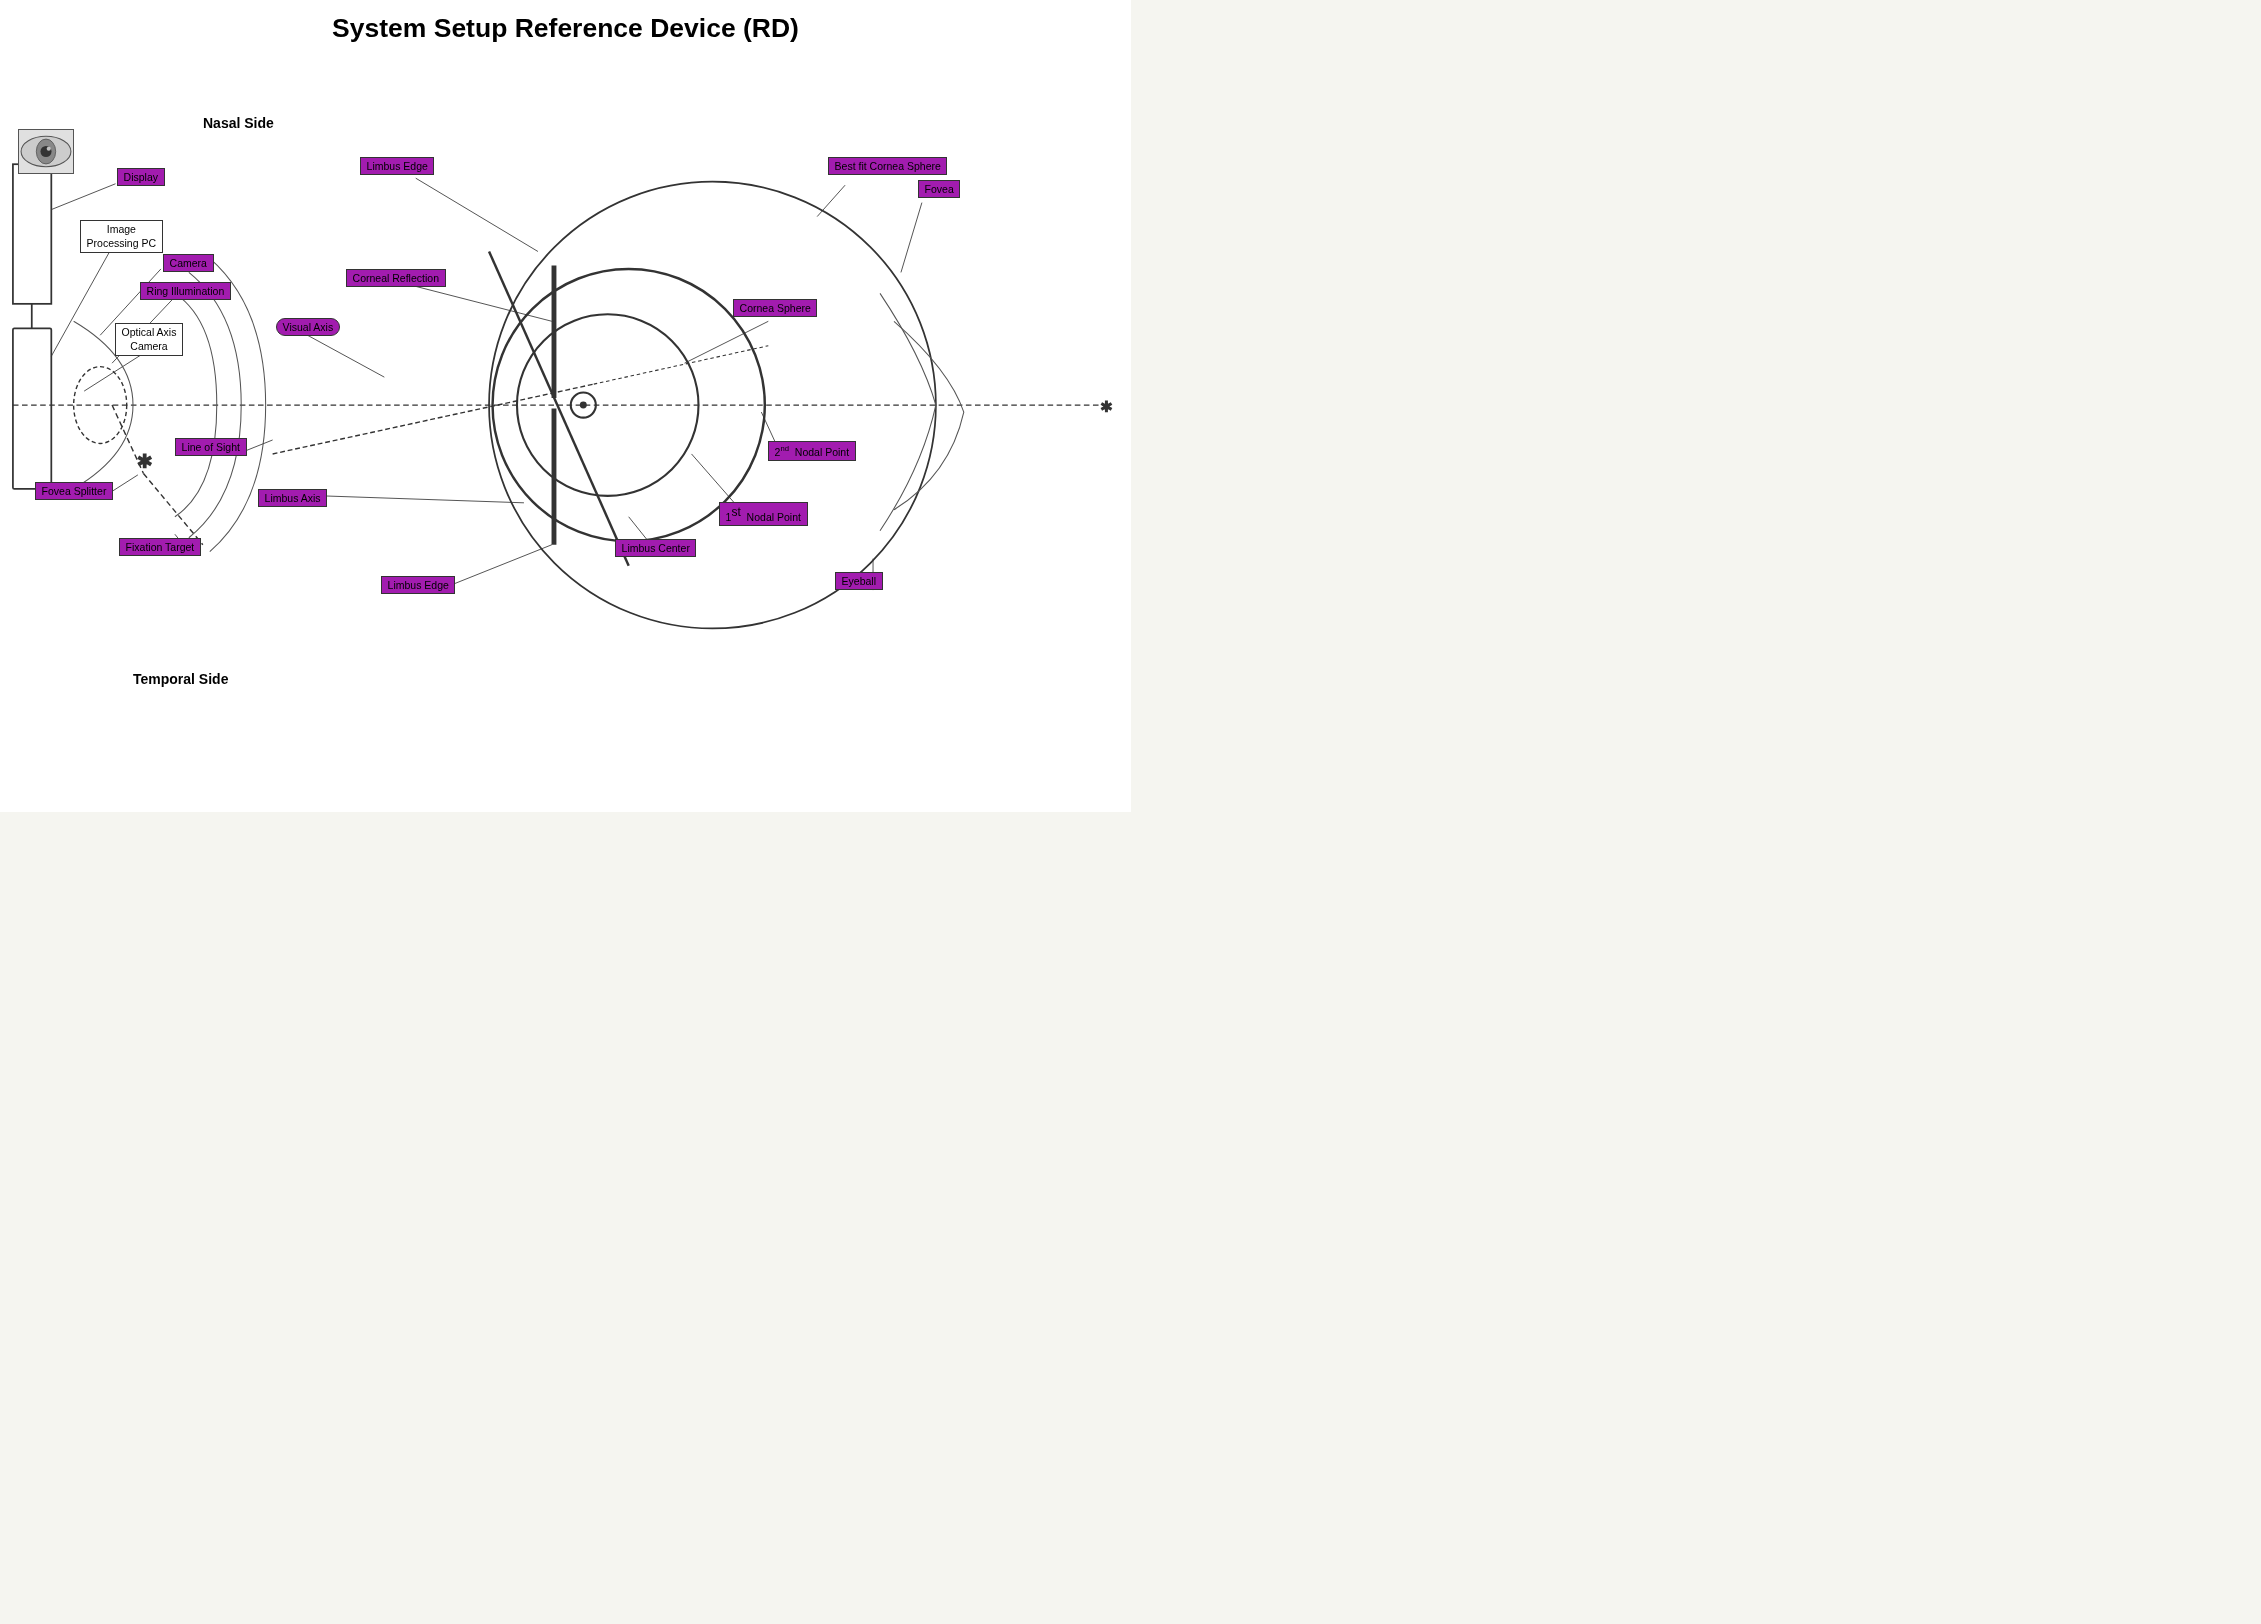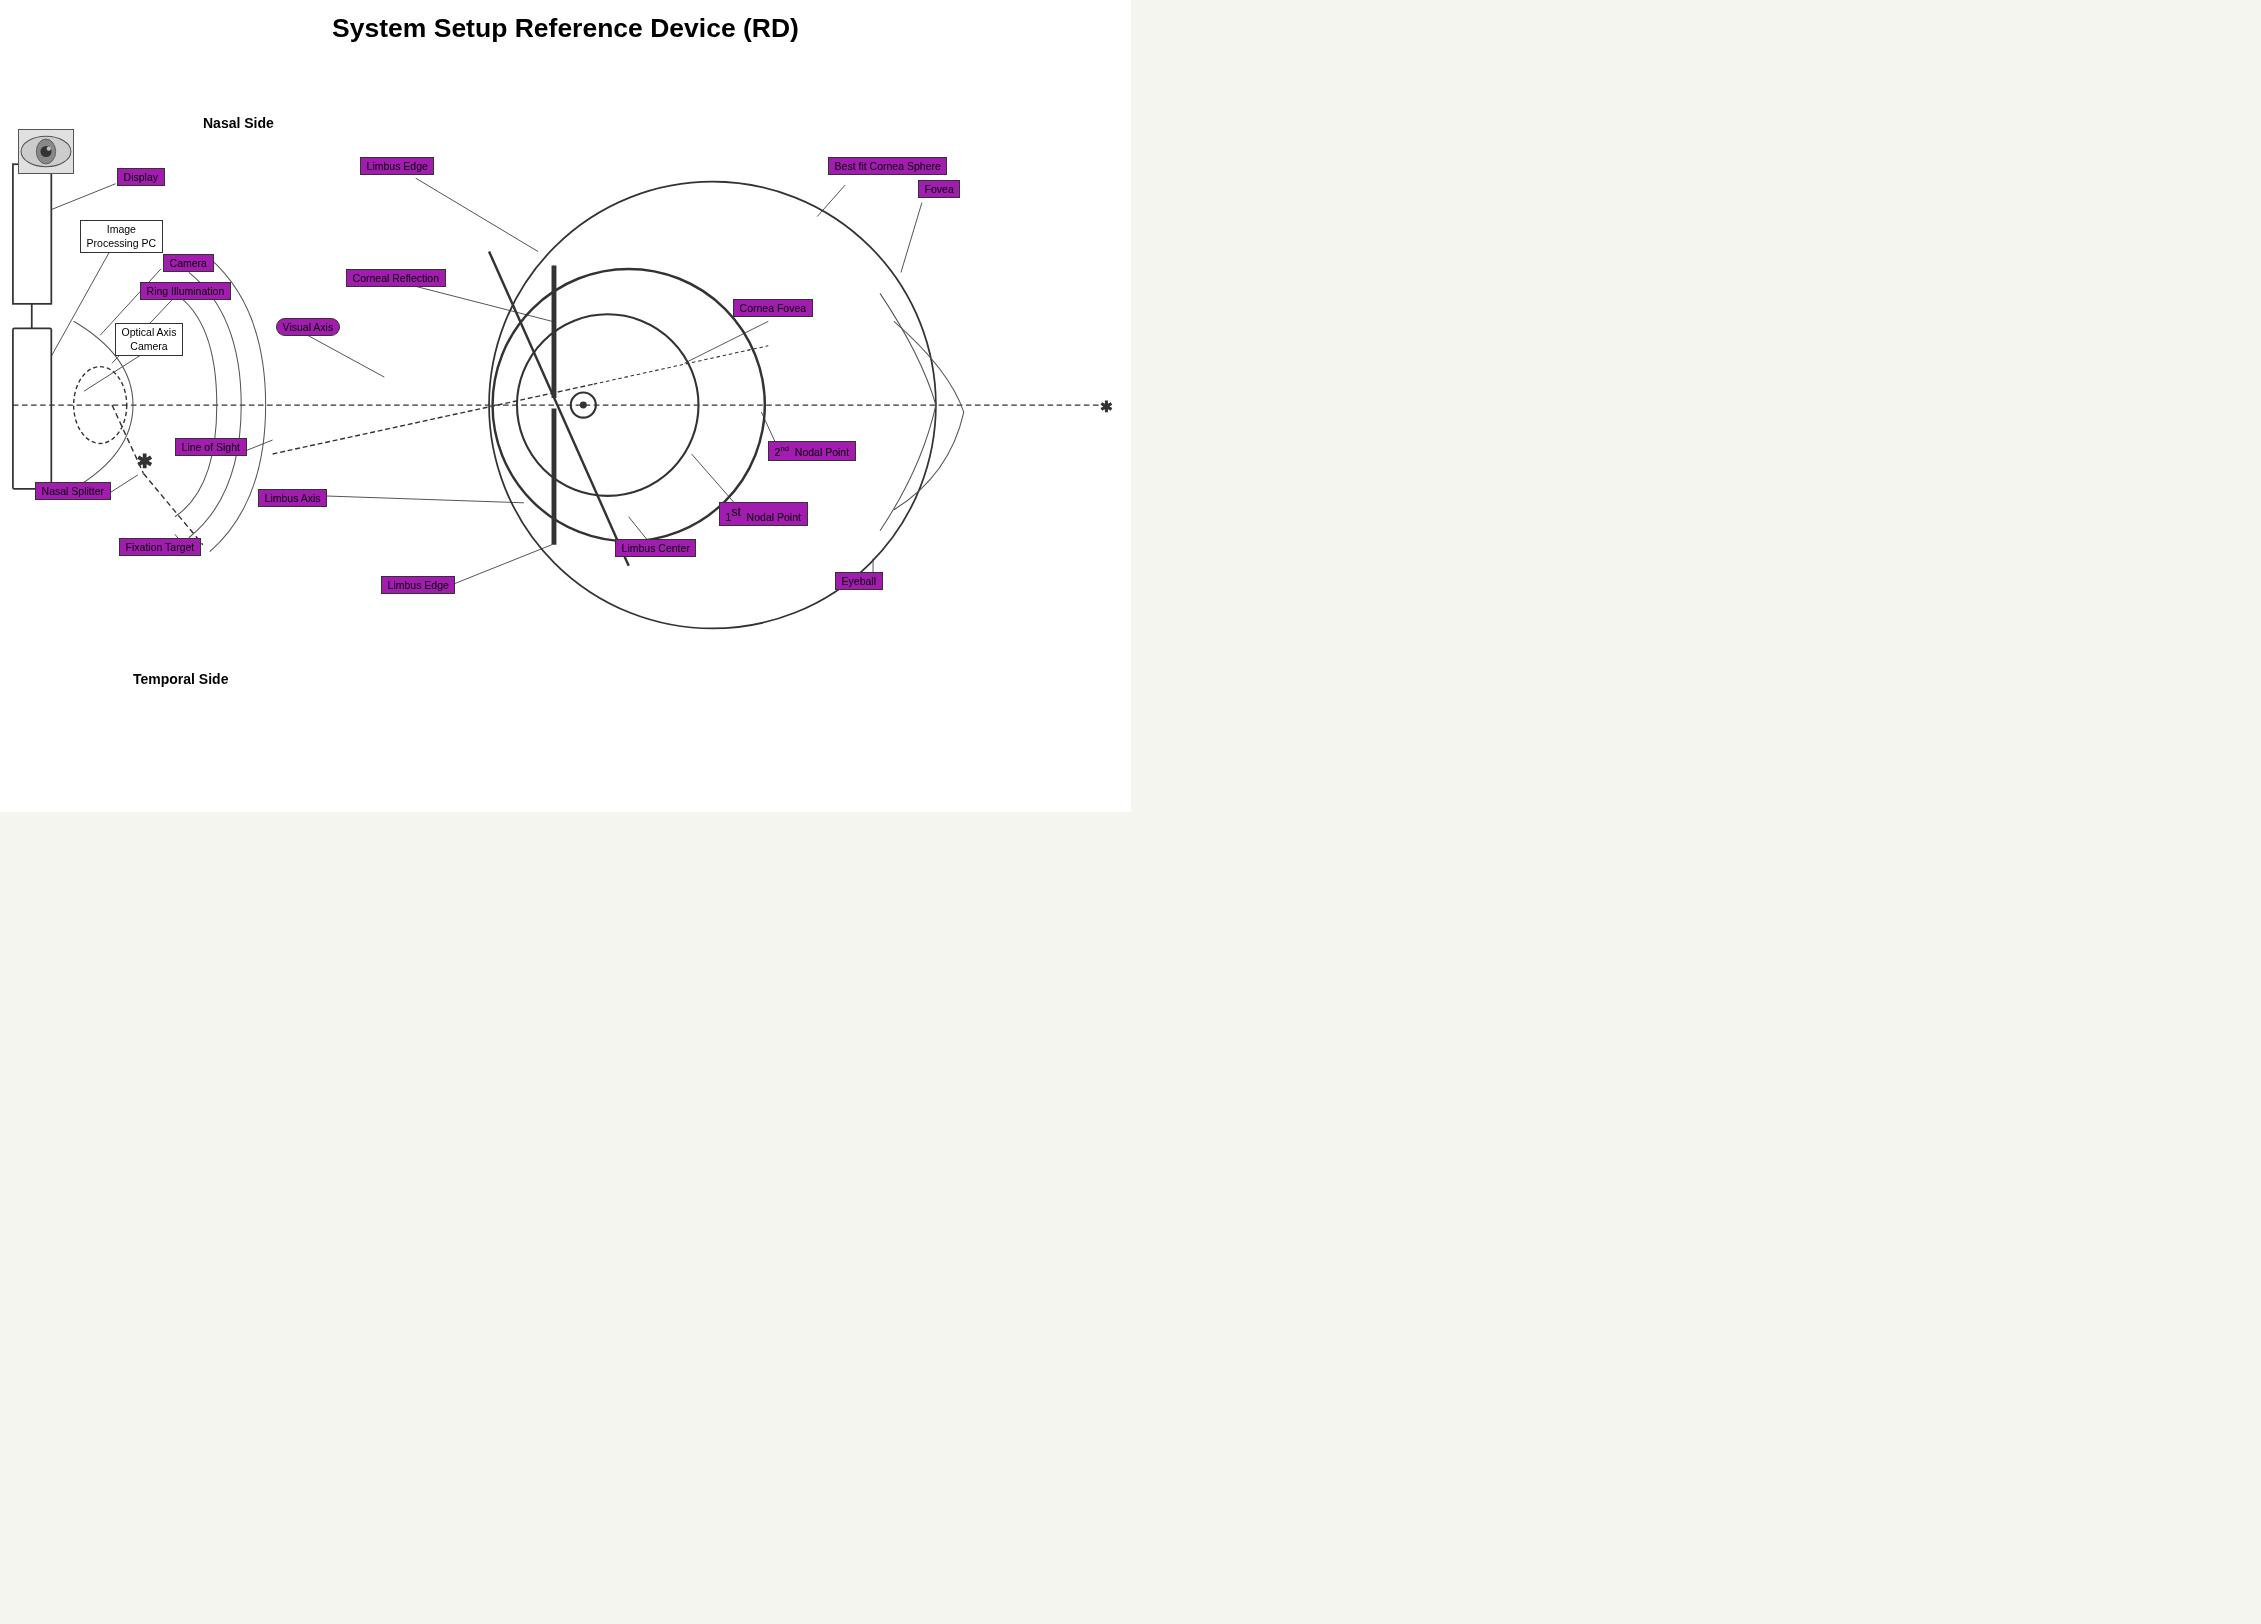--- a/index.html
+++ b/index.html
@@ -196,33 +196,33 @@
     <div class="label-box-multi" style="top:164px; left:80px; line-height:1.3;">Image<br>Processing PC</div>
 
     <div class="label-box" style="top:198px; left:163px;">Camera</div>
 
     <div class="label-box" style="top:226px; left:140px;">Ring Illumination</div>
 
     <div class="label-box-multi" style="top:267px; left:115px; line-height:1.3;">Optical Axis<br>Camera</div>
 
     <div class="label-box" style="top:262px; left:276px;border-radius:9px;">Visual Axis</div>
 
-    <div class="label-box" style="top:426px; left:35px;">Nasal Splitter</div>
+    <div class="label-box" style="top:426px; left:35px;">Fovea Splitter</div>
 
     <div class="label-box" style="top:482px; left:119px;">Fixation Target</div>
 
     <div class="label-box" style="top:382px; left:175px;">Line of Sight</div>
 
     <div class="label-box" style="top:433px; left:258px;">Limbus Axis</div>
 
     <div class="label-box" style="top:101px; left:360px;">Limbus Edge</div>
 
     <div class="label-box" style="top:213px; left:346px;">Corneal Reflection</div>
 
-    <div class="label-box" style="top:243px; left:733px;">Cornea Fovea</div>
+    <div class="label-box" style="top:243px; left:733px;">Cornea Sphere</div>
 
     <div class="label-box" style="top:101px; left:828px;">Best fit Cornea Sphere</div>
 
     <div class="label-box" style="top:124px; left:918px;">Fovea</div>
 
     <div class="label-box" style="top:385px; left:768px;">2<sup style="font-size:7.7px">nd</sup>&nbsp; Nodal Point</div>
 
     <div class="label-box" style="top:446px; left:719px;">1<sup style="font-size:12px">st</sup>&nbsp; Nodal Point</div>
 
     <div class="label-box" style="top:483px; left:615px;">Limbus Center</div>

